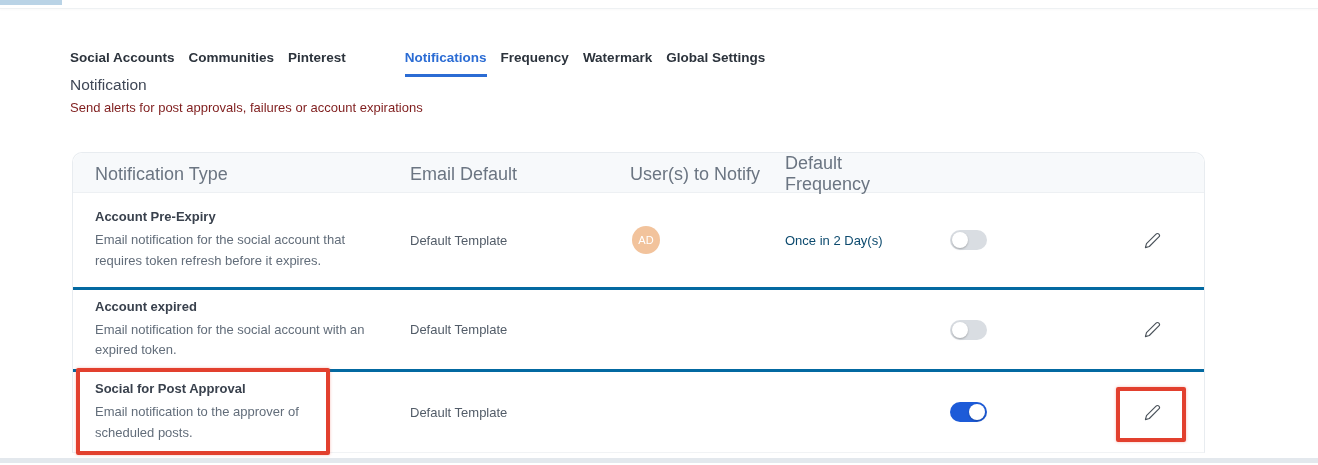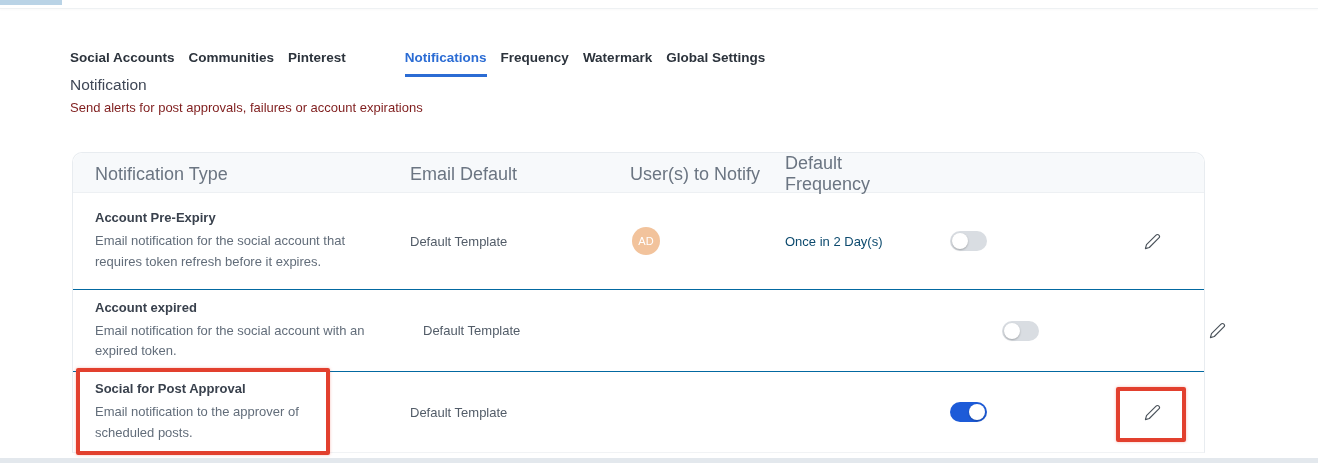--- a/index.html
+++ b/index.html
@@ -18,24 +18,24 @@
 
   
   .section-title{position:absolute;left:70px;top:76px;font-size:15.5px;font-weight:500;color:#3f4756;}
   .section-subtitle{position:absolute;left:70px;top:100px;font-size:13px;color:#7f1d1d;}
 
   
   .card{position:absolute;left:72px;top:152px;width:1133px;height:301px;border:1px solid #e8ecf0;border-bottom:1px solid #f1f3f5;border-radius:10px 10px 0 0;background:#fff;box-sizing:border-box;}
   .trow{display:grid;grid-template-columns:315px 220px 155px 140px 215px 1fr;align-items:center;padding:0 20px 0 22px;box-sizing:border-box;}
   .thead{height:40px;background:#f7f9fb;border-bottom:1px solid #edf0f3;border-radius:10px 10px 0 0;}
   .thead .th{font-size:18px;color:#6b7582;}
-  .row{border-bottom:1px solid #0369a1;}
+  .row{border-bottom:3px solid #0369a1;}
   .row:last-child{border-bottom:none;}
   .row1{height:97px;}
-  .row2{height:82px;gap:13px;}
+  .row2{height:82px;}
   .row3{height:80px;}
   .cell-type .row-title{font-size:13px;font-weight:700;color:#39414d;margin-bottom:6px;}
   .cell-type .row-desc{font-size:13px;color:#626d7a;line-height:1.55;max-width:300px;}
   .row3 .cell-type .row-desc{max-width:238px;}
   .cell-template{font-size:13px;color:#525c68;}
   .avatar{width:28px;height:28px;border-radius:50%;background:var(--avatar-bg);color:#fff;font-size:11px;font-weight:400;display:flex;align-items:center;justify-content:center;margin-left:2px;}
   .cell-frequency{font-size:13px;color:#0c4a6e;}
 
   
   .toggle{width:37px;height:20px;border-radius:11px;background:var(--toggle-off);position:relative;margin-left:25px;cursor:pointer;transition:background .2s;}

